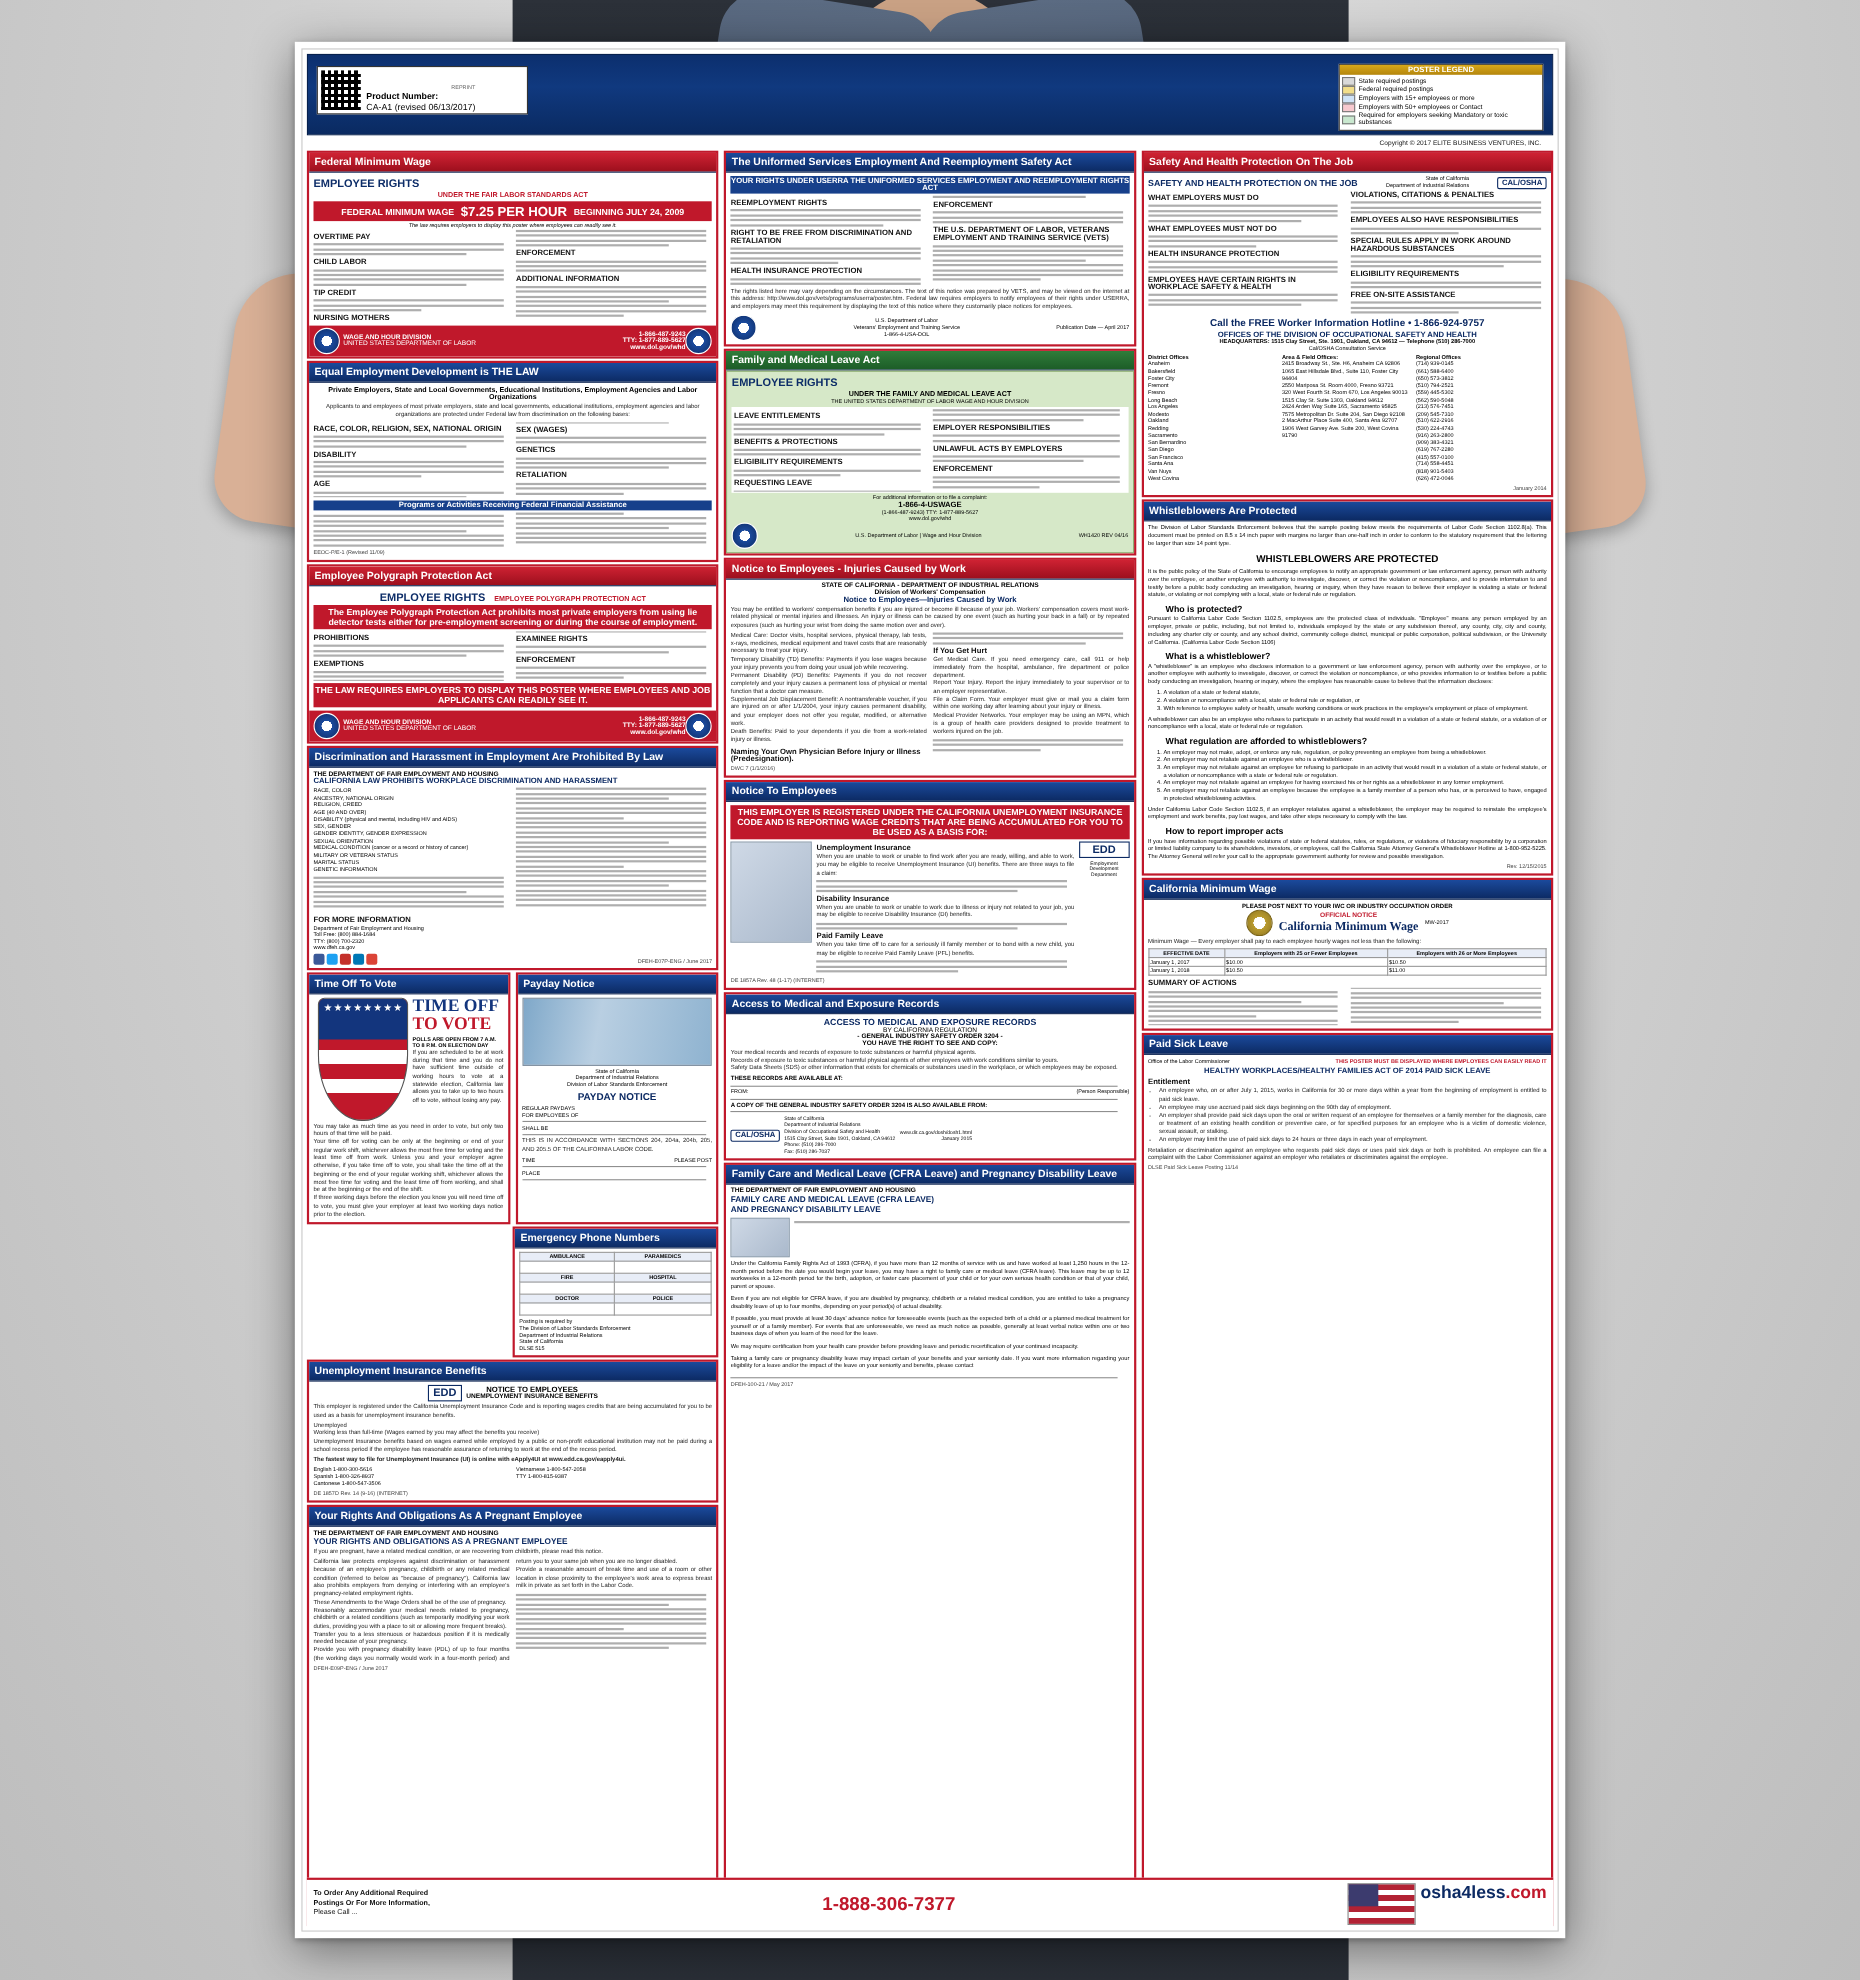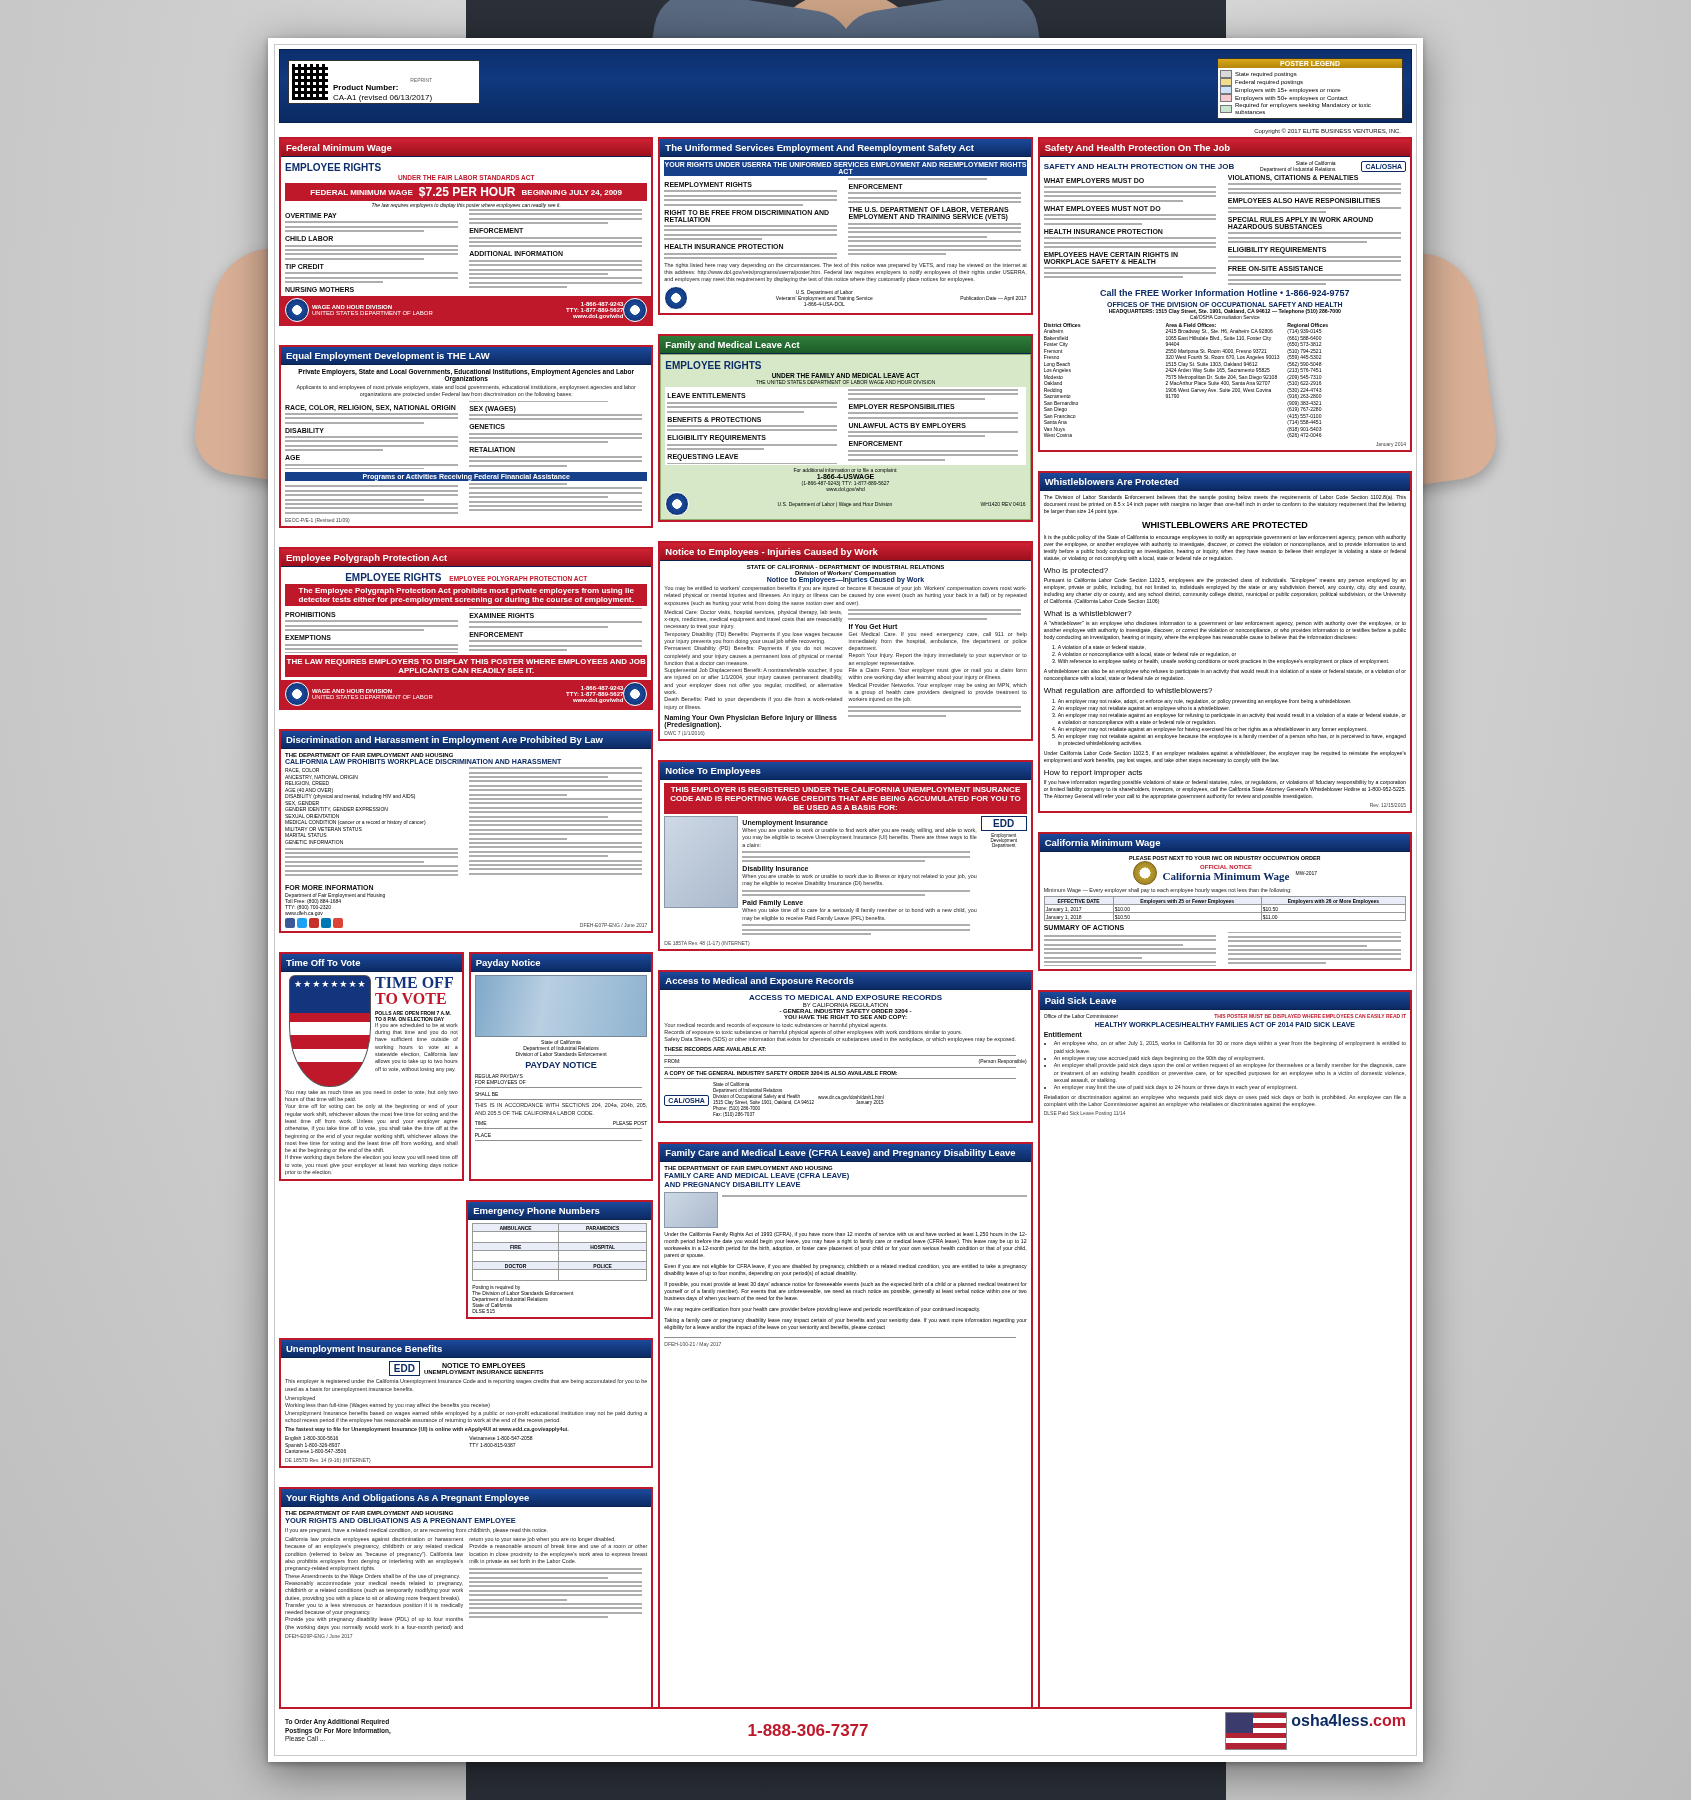--- a/index.html
+++ b/index.html
@@ -106,21 +106,21 @@
     position:absolute;right:10px;bottom:-12px;font-size:6px;color:#111;
   }
 
   
   #grid{
     position:absolute;left:4px;right:4px;top:92px;bottom:4px;
     display:grid;
     grid-template-columns:1fr 1fr 1fr;
     gap:5px;
   }
-  .col{display:flex;flex-direction:column;gap:19px;}
+  .col{display:flex;flex-direction:column;gap:2px;}
   .panel{
     border:2px solid #c0182b;
     background:#fff;
     position:relative;
     overflow:hidden;
     display:flex;flex-direction:column;
   }
   .ph{ 
     background:linear-gradient(180deg,#17408b,#0d2d६8);
     background:linear-gradient(180deg,#1b4a9c,#0c2a63);
@@ -203,21 +203,21 @@
   .social i{display:block;width:10px;height:10px;background:#3b5998;border-radius:2px;}
   .social i.t{background:#1da1f2}.social i.y{background:#c4302b}.social i.l{background:#0077b5}.social i.g{background:#db4437}
   .bottombar{
     display:flex;align-items:center;justify-content:space-between;
     padding:3px 6px;border-top:2px solid #c0182b;background:#fff;
   }
   .phone{font-size:17px;font-weight:bold;color:#c0182b;font-family:"Liberation Sans",sans-serif;}
   .brand{font-size:16px;font-weight:bold;color:#0c2a63;}
   .brand em{color:#c0182b;font-style:normal;}
   .orderinfo{font-size:6.5px;color:#111;line-height:1.3;}
-  .hdr2{font-weight:normal;font-size:8px;margin:4px 0 2px;}
+  .hdr2{font-weight:bold;font-size:8px;margin:4px 16px 2px;}
   .wsh-title{text-align:center;font-weight:bold;font-size:9px;margin:4px 0;}
   .ca-min-title{text-align:center;font-weight:bold;font-size:11px;color:#0c2a63;font-family:"Liberation Serif",serif;}
   .rowtiny{font-size:5px;line-height:1.3}
   .blk{font-size:5.2px;line-height:1.35;text-align:justify;}
   .imgph{background:linear-gradient(135deg,#cfd9e6,#aab9cc);border:1px solid #89a;}
 </style>
 </head>
 <body>
 
 <div id="backdrop"></div>

